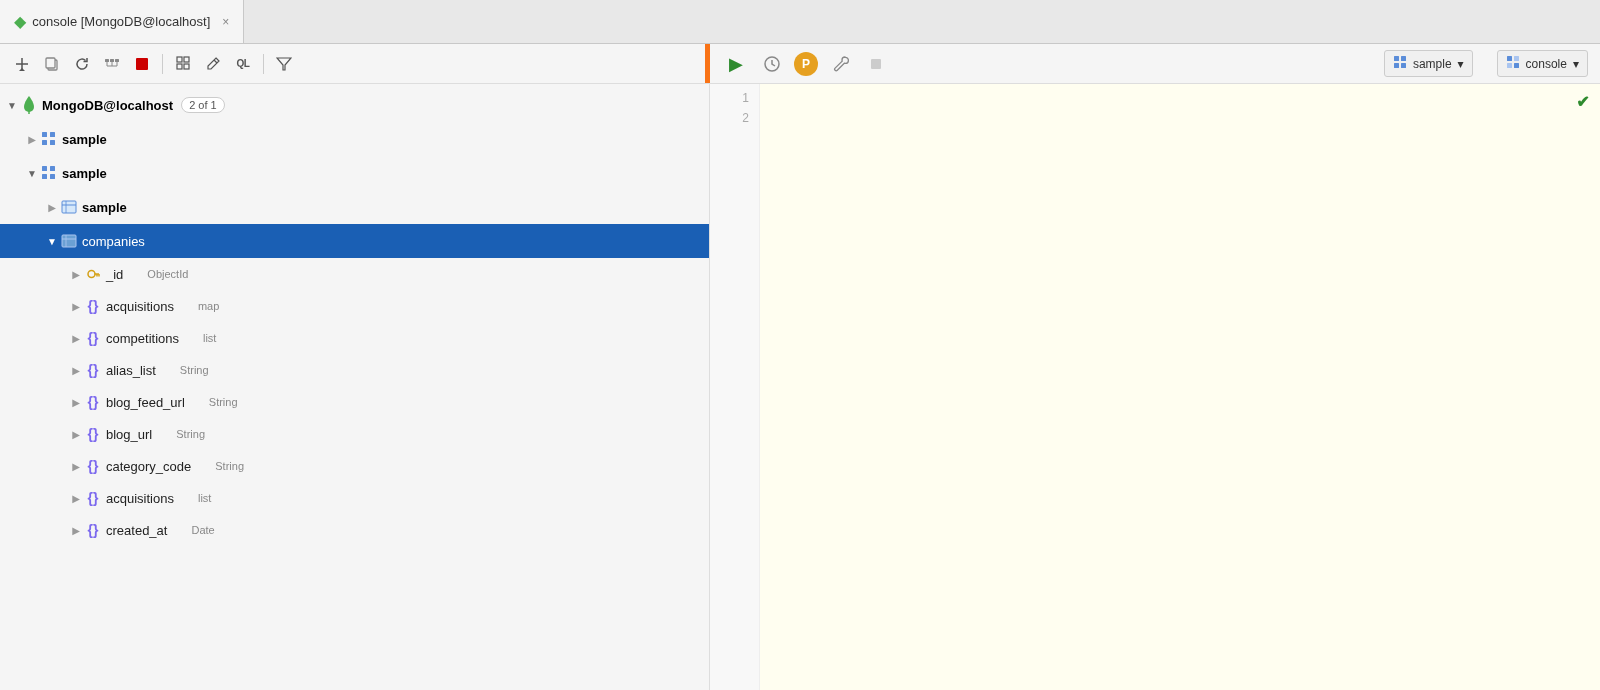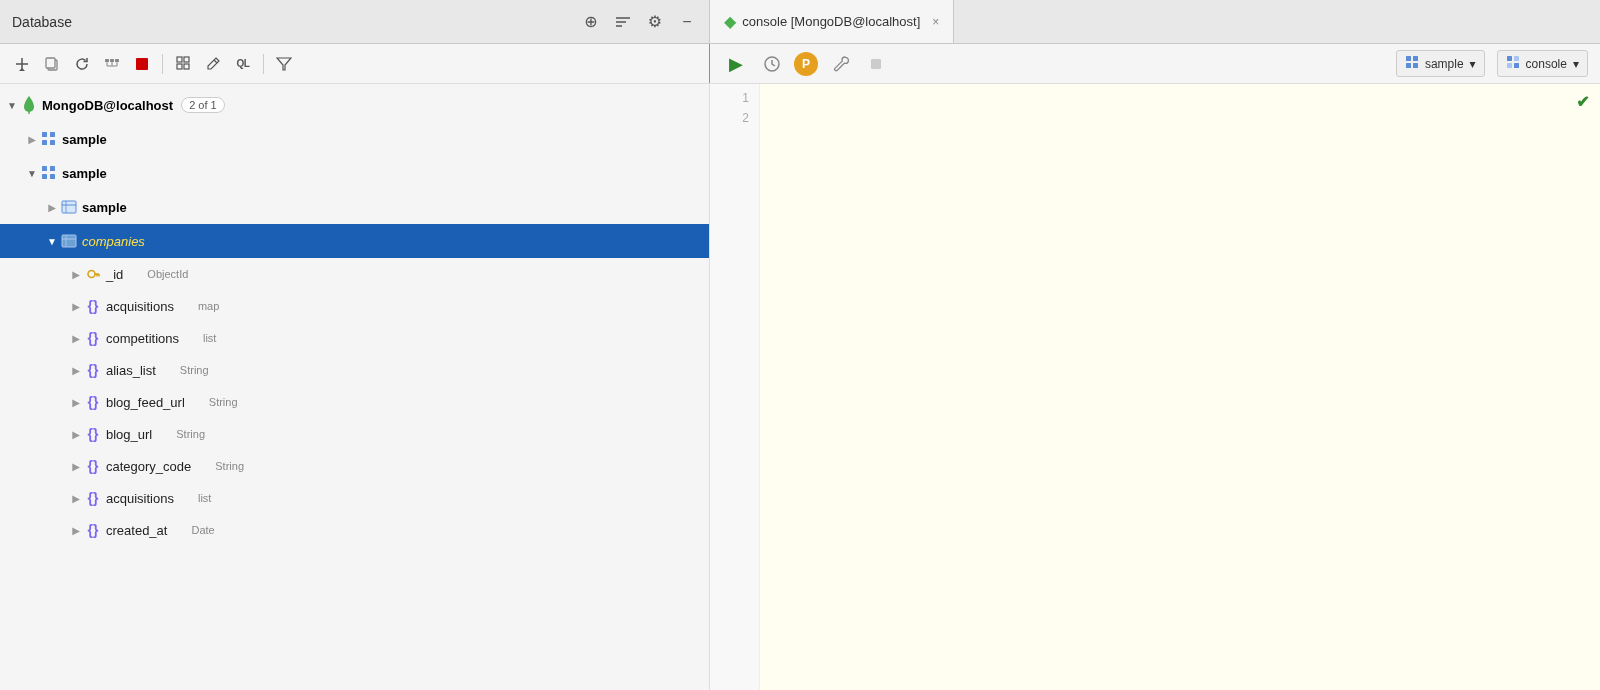--- a/index.html
+++ b/index.html
@@ -11,21 +11,21 @@
     .top-bar-left span { font-size: 14px; font-weight: 500; color: #333; }
     .top-bar-icons { display: flex; align-items: center; gap: 12px; margin-left: auto; }
     .top-bar-icon { width: 20px; height: 20px; display: flex; align-items: center; justify-content: center; color: #555; cursor: pointer; font-size: 16px; }
     .top-bar-right { display: flex; align-items: center; flex: 1; height: 100%; }
     .tab-item { display: flex; align-items: center; gap: 6px; padding: 0 14px; height: 100%; background: #f5f5f5; border-right: 1px solid #c8c8c8; cursor: pointer; font-size: 13px; color: #333; }
     .tab-item .mongo-leaf { color: #4CAF50; font-size: 16px; }
     .tab-close { margin-left: 6px; color: #888; font-size: 12px; cursor: pointer; }
 
     
     .toolbar { display: flex; align-items: center; height: 40px; background: #f5f5f5; border-bottom: 1px solid #ddd; }
-    .toolbar-left { display: flex; align-items: center; gap: 2px; padding: 0 8px; width: 710px; border-right: 1px solid #f97316; height: 100%; }
+    .toolbar-left { display: flex; align-items: center; gap: 2px; padding: 0 8px; width: 710px; border-right: 5px solid #f97316; height: 100%; }
     .toolbar-btn { width: 28px; height: 28px; display: flex; align-items: center; justify-content: center; border: none; background: none; cursor: pointer; color: #555; font-size: 14px; border-radius: 3px; }
     .toolbar-separator { width: 1px; height: 20px; background: #ccc; margin: 0 4px; }
     .toolbar-right { display: flex; align-items: center; gap: 8px; padding: 0 12px; flex: 1; height: 100%; }
     .toolbar-right-btn { width: 28px; height: 28px; display: flex; align-items: center; justify-content: center; border: none; background: none; cursor: pointer; border-radius: 3px; }
     .toolbar-right-btn.green { color: #2e8b2e; font-size: 18px; }
     .toolbar-right-btn.gray { color: #888; font-size: 14px; }
     .toolbar-spacer { flex: 1; }
     .toolbar-dropdown { display: flex; align-items: center; gap: 6px; padding: 4px 8px; background: #f0f0f0; border: 1px solid #ccc; border-radius: 3px; cursor: pointer; font-size: 12px; color: #333; }
     .toolbar-dropdown .db-icon { color: #5b8dd9; font-size: 14px; }
 
@@ -36,55 +36,40 @@
     .left-panel { width: 710px; background: #f5f5f5; border-right: 1px solid #ddd; overflow-y: auto; display: flex; flex-direction: column; }
 
     
     .tree { flex: 1; padding: 4px 0; }
     .tree-item { display: flex; align-items: center; height: 34px; padding-left: 8px; cursor: pointer; user-select: none; }
     .tree-item.selected { background: #1a5fb4; color: white; }
     .tree-arrow { width: 16px; height: 16px; display: flex; align-items: center; justify-content: center; font-size: 10px; color: #666; flex-shrink: 0; }
     .tree-item.selected .tree-arrow { color: white; }
     .tree-icon { width: 18px; height: 18px; display: flex; align-items: center; justify-content: center; flex-shrink: 0; margin-right: 4px; }
     .tree-label { font-size: 13px; font-weight: 700; }
-    .tree-item.selected .tree-label { color: #fde047; font-weight: 500; font-style: italic; }
+    .tree-item.selected .tree-label { color: #ffffff; font-weight: 500; }
     .badge { background: white; color: #555; border-radius: 8px; padding: 1px 7px; font-size: 11px; margin-left: 8px; border: 1px solid #ccc; }
 
     
     .field-item { display: flex; align-items: center; height: 32px; cursor: pointer; user-select: none; }
     .field-name { font-size: 13px; color: #222; }
     .field-type { font-size: 11px; color: #888; margin-left: 24px; }
 
     
     .right-panel { flex: 1; display: flex; flex-direction: column; background: white; }
     .editor-area { flex: 1; display: flex; }
     .line-numbers { width: 50px; background: #f8f8f8; border-right: 1px solid #eee; padding-top: 4px; display: flex; flex-direction: column; }
     .line-num { height: 20px; display: flex; align-items: center; justify-content: flex-end; padding-right: 10px; font-size: 12px; color: #aaa; }
     .editor-content { flex: 1; background: #fffef0; position: relative; }
     .check-mark { position: absolute; right: 10px; top: 8px; color: #2e8b2e; font-size: 16px; font-weight: bold; }
   </style>
 </head>
 <body>
 
 <div class="top-bar">
-  <div class="top-bar-left">
-    <span>Database</span>
-    <div class="top-bar-icons">
-      <div class="top-bar-icon" title="Add connection">⊕</div>
-      <div class="top-bar-icon" title="Sort">
-        <svg width="18" height="18" viewBox="0 0 18 18" fill="none">
-            <line x1="2" y1="5" x2="16" y2="5" stroke="#555" stroke-width="1.5"></line>
-            <line x1="2" y1="9" x2="12" y2="9" stroke="#555" stroke-width="1.5"></line>
-            <line x1="2" y1="13" x2="8" y2="13" stroke="#555" stroke-width="1.5"></line>
-          </svg>
-      </div>
-      <div class="top-bar-icon">⚙</div>
-      <div class="top-bar-icon">−</div>
-    </div>
-  </div>
   <div class="top-bar-right">
     <div class="tab-item">
       <span class="mongo-leaf">◆</span>
       <span>console [MongoDB@localhost]</span>
       <span class="tab-close">×</span>
     </div>
   </div>
 </div>
 
 <div class="toolbar">
@@ -172,21 +157,21 @@
         <svg width="14" height="14" viewBox="0 0 14 14">
             <rect x="1" y="1" width="5" height="5" fill="#5b8dd9" rx="0.5"></rect>
             <rect x="8" y="1" width="5" height="5" fill="#5b8dd9" rx="0.5"></rect>
             <rect x="1" y="8" width="5" height="5" fill="#5b8dd9" rx="0.5"></rect>
             <rect x="8" y="8" width="5" height="5" fill="#5b8dd9" rx="0.5"></rect>
           </svg>
       </span>
       <span>sample</span>
       <span>▾</span>
     </div>
-    <div class="toolbar-dropdown" style="margin-left:4px;justify-content:center;">
+    <div class="toolbar-dropdown" style="margin-left:16px;justify-content:center;">
       <span>
         <svg width="14" height="14" viewBox="0 0 14 14">
             <rect x="1" y="1" width="5" height="5" fill="#5b8dd9" rx="0.5"></rect>
             <rect x="8" y="1" width="5" height="5" fill="#aac5f0" rx="0.5"></rect>
             <rect x="1" y="8" width="5" height="5" fill="#aac5f0" rx="0.5"></rect>
             <rect x="8" y="8" width="5" height="5" fill="#5b8dd9" rx="0.5"></rect>
           </svg>
       </span>
       <span>console</span>
       <span>▾</span>

